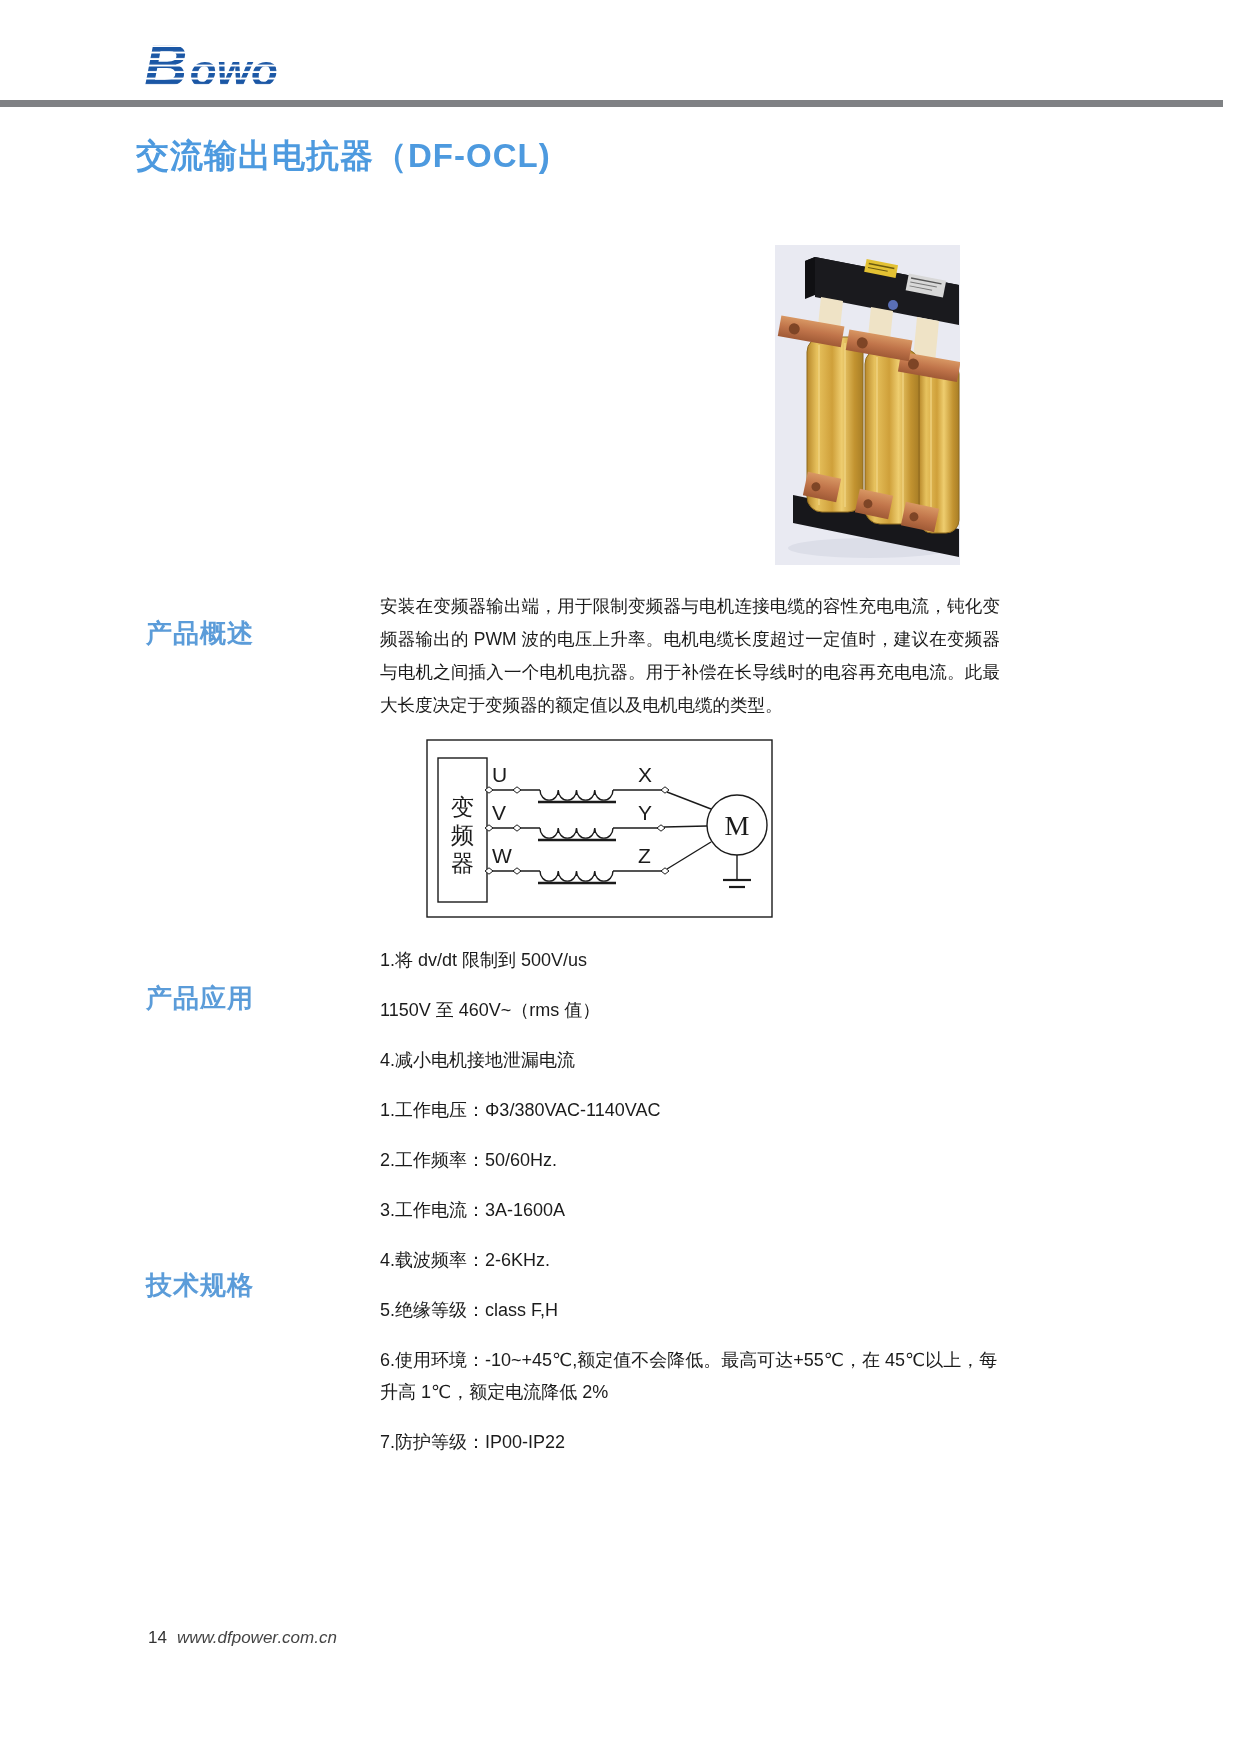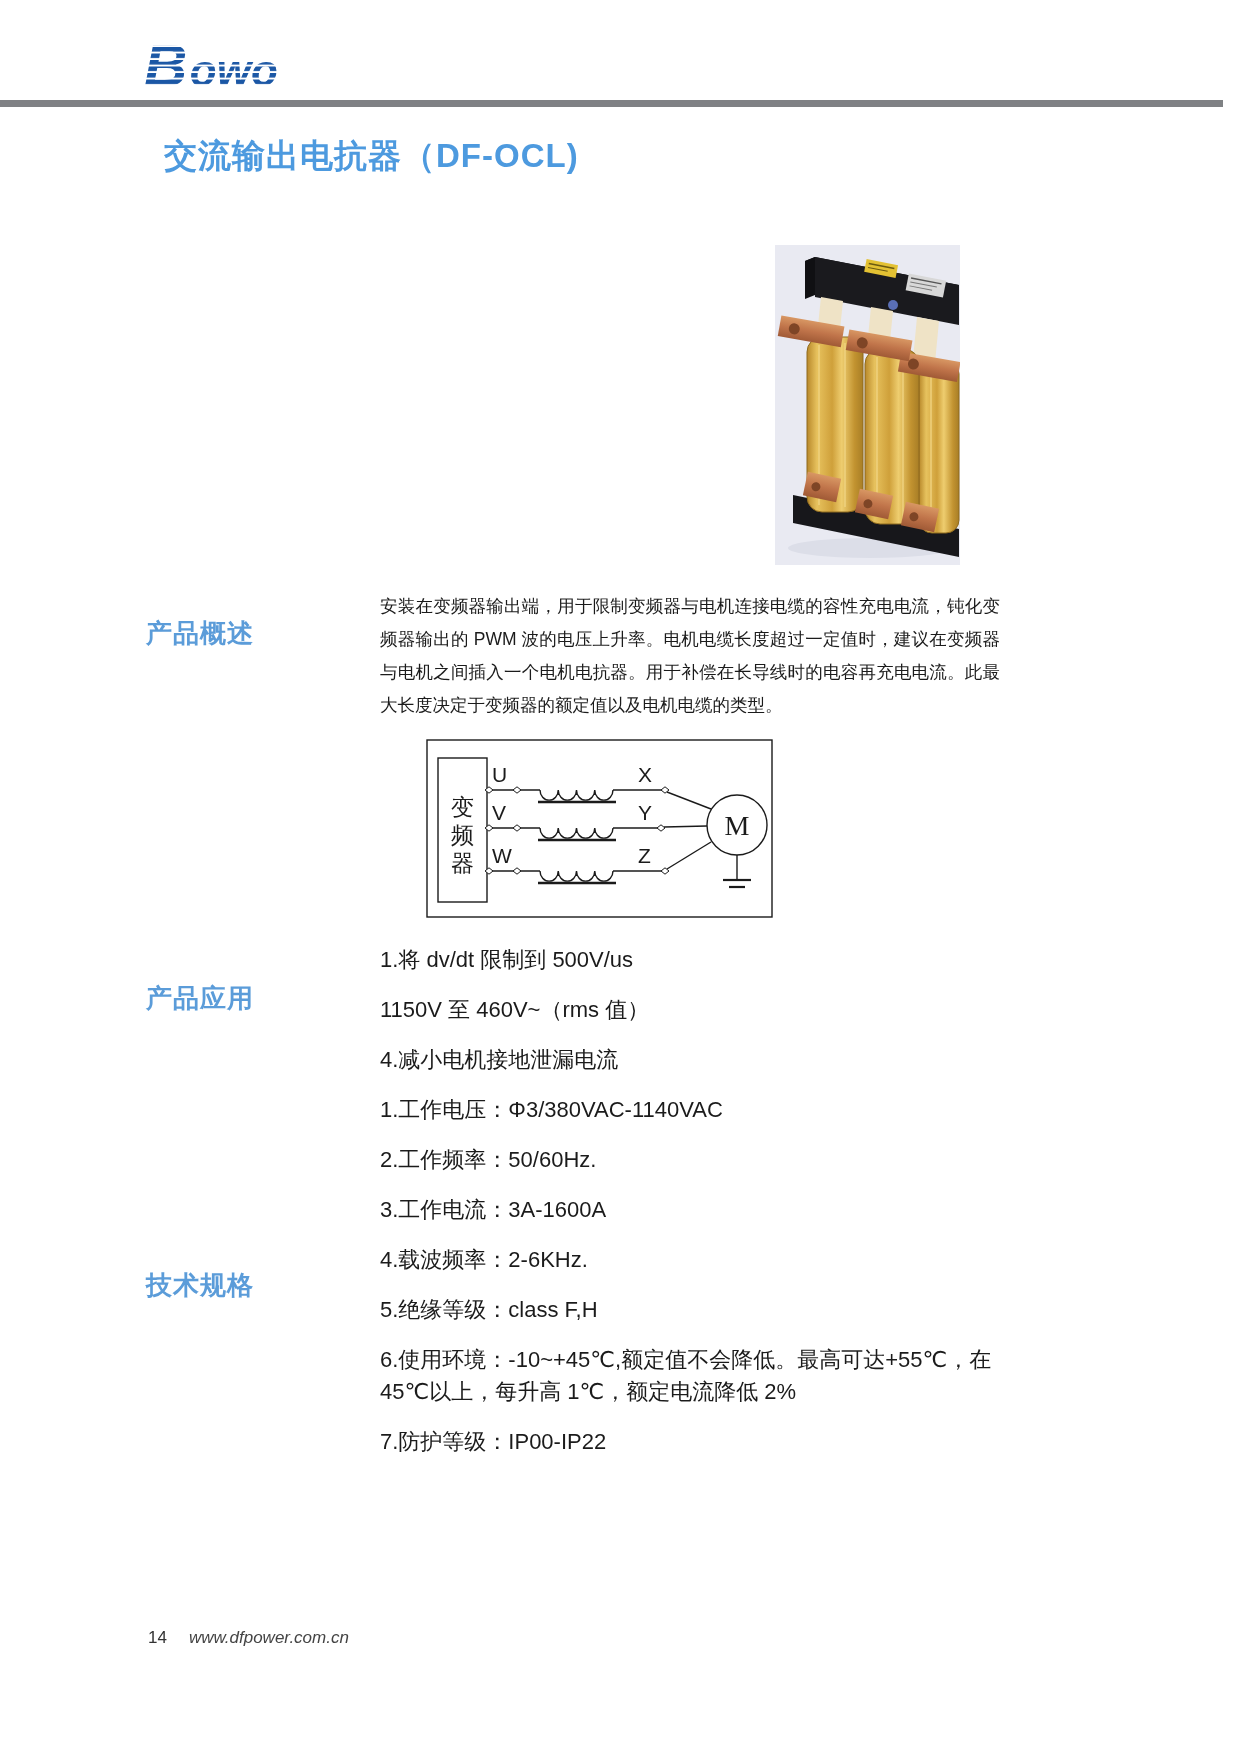--- a/index.html
+++ b/index.html
@@ -7,43 +7,43 @@
     position:relative;
     width:1223px;height:1754px;
     background:#ffffff;
     font-family:"Liberation Sans","DejaVu Sans",sans-serif;
     color:#1b1b1b;
     overflow:hidden;
   }
   .logo-svg{position:absolute;left:144px;top:34px;width:170px;height:66px;}
   .divider-bar{position:absolute;left:0;top:100px;width:1241px;height:7px;background:#7f8184;}
   .doc-title{
-    position:absolute;left:164px;top:134px;
+    position:absolute;left:136px;top:134px;
     font-size:33px;font-weight:bold;color:#4d9adf;letter-spacing:1px;
   }
   .section-heading{
     position:absolute;left:146px;
     font-size:26px;font-weight:bold;color:#5b9cd9;letter-spacing:1px;
   }
   #hd-overview{top:616px;}
   #hd-application{top:981px;}
   #hd-specs{top:1268px;}
   .photo-box{position:absolute;left:775px;top:245px;width:185px;height:320px;}
   .overview-body{
     position:absolute;left:380px;top:590px;width:620px;
     font-size:17.5px;line-height:33px;color:#1b1b1b;
     text-align:justify;
   }
   .diagram-svg{position:absolute;left:426px;top:739px;width:347px;height:180px;}
   .lists{position:absolute;left:380px;top:944px;width:700px;}
-  .li-item{font-size:22px;line-height:32px;margin-bottom:18px;color:#1b1b1b;}
+  .li-item{font-size:18px;line-height:32px;margin-bottom:18px;color:#1b1b1b;}
   .li-item.narrow{max-width:618px;}
   .page-footer{
     position:absolute;left:148px;top:1628px;
-    font-size:17px;color:#333;display:flex;gap:22px;align-items:baseline;
+    font-size:17px;color:#333;display:flex;gap:10px;align-items:baseline;
   }
   .page-footer .site{color:#444;font-style:italic;}
 </style>
 </head>
 <body>
 
 <div class="page">
 
   <svg class="logo-svg" viewBox="0 0 170 66">
     <defs>

